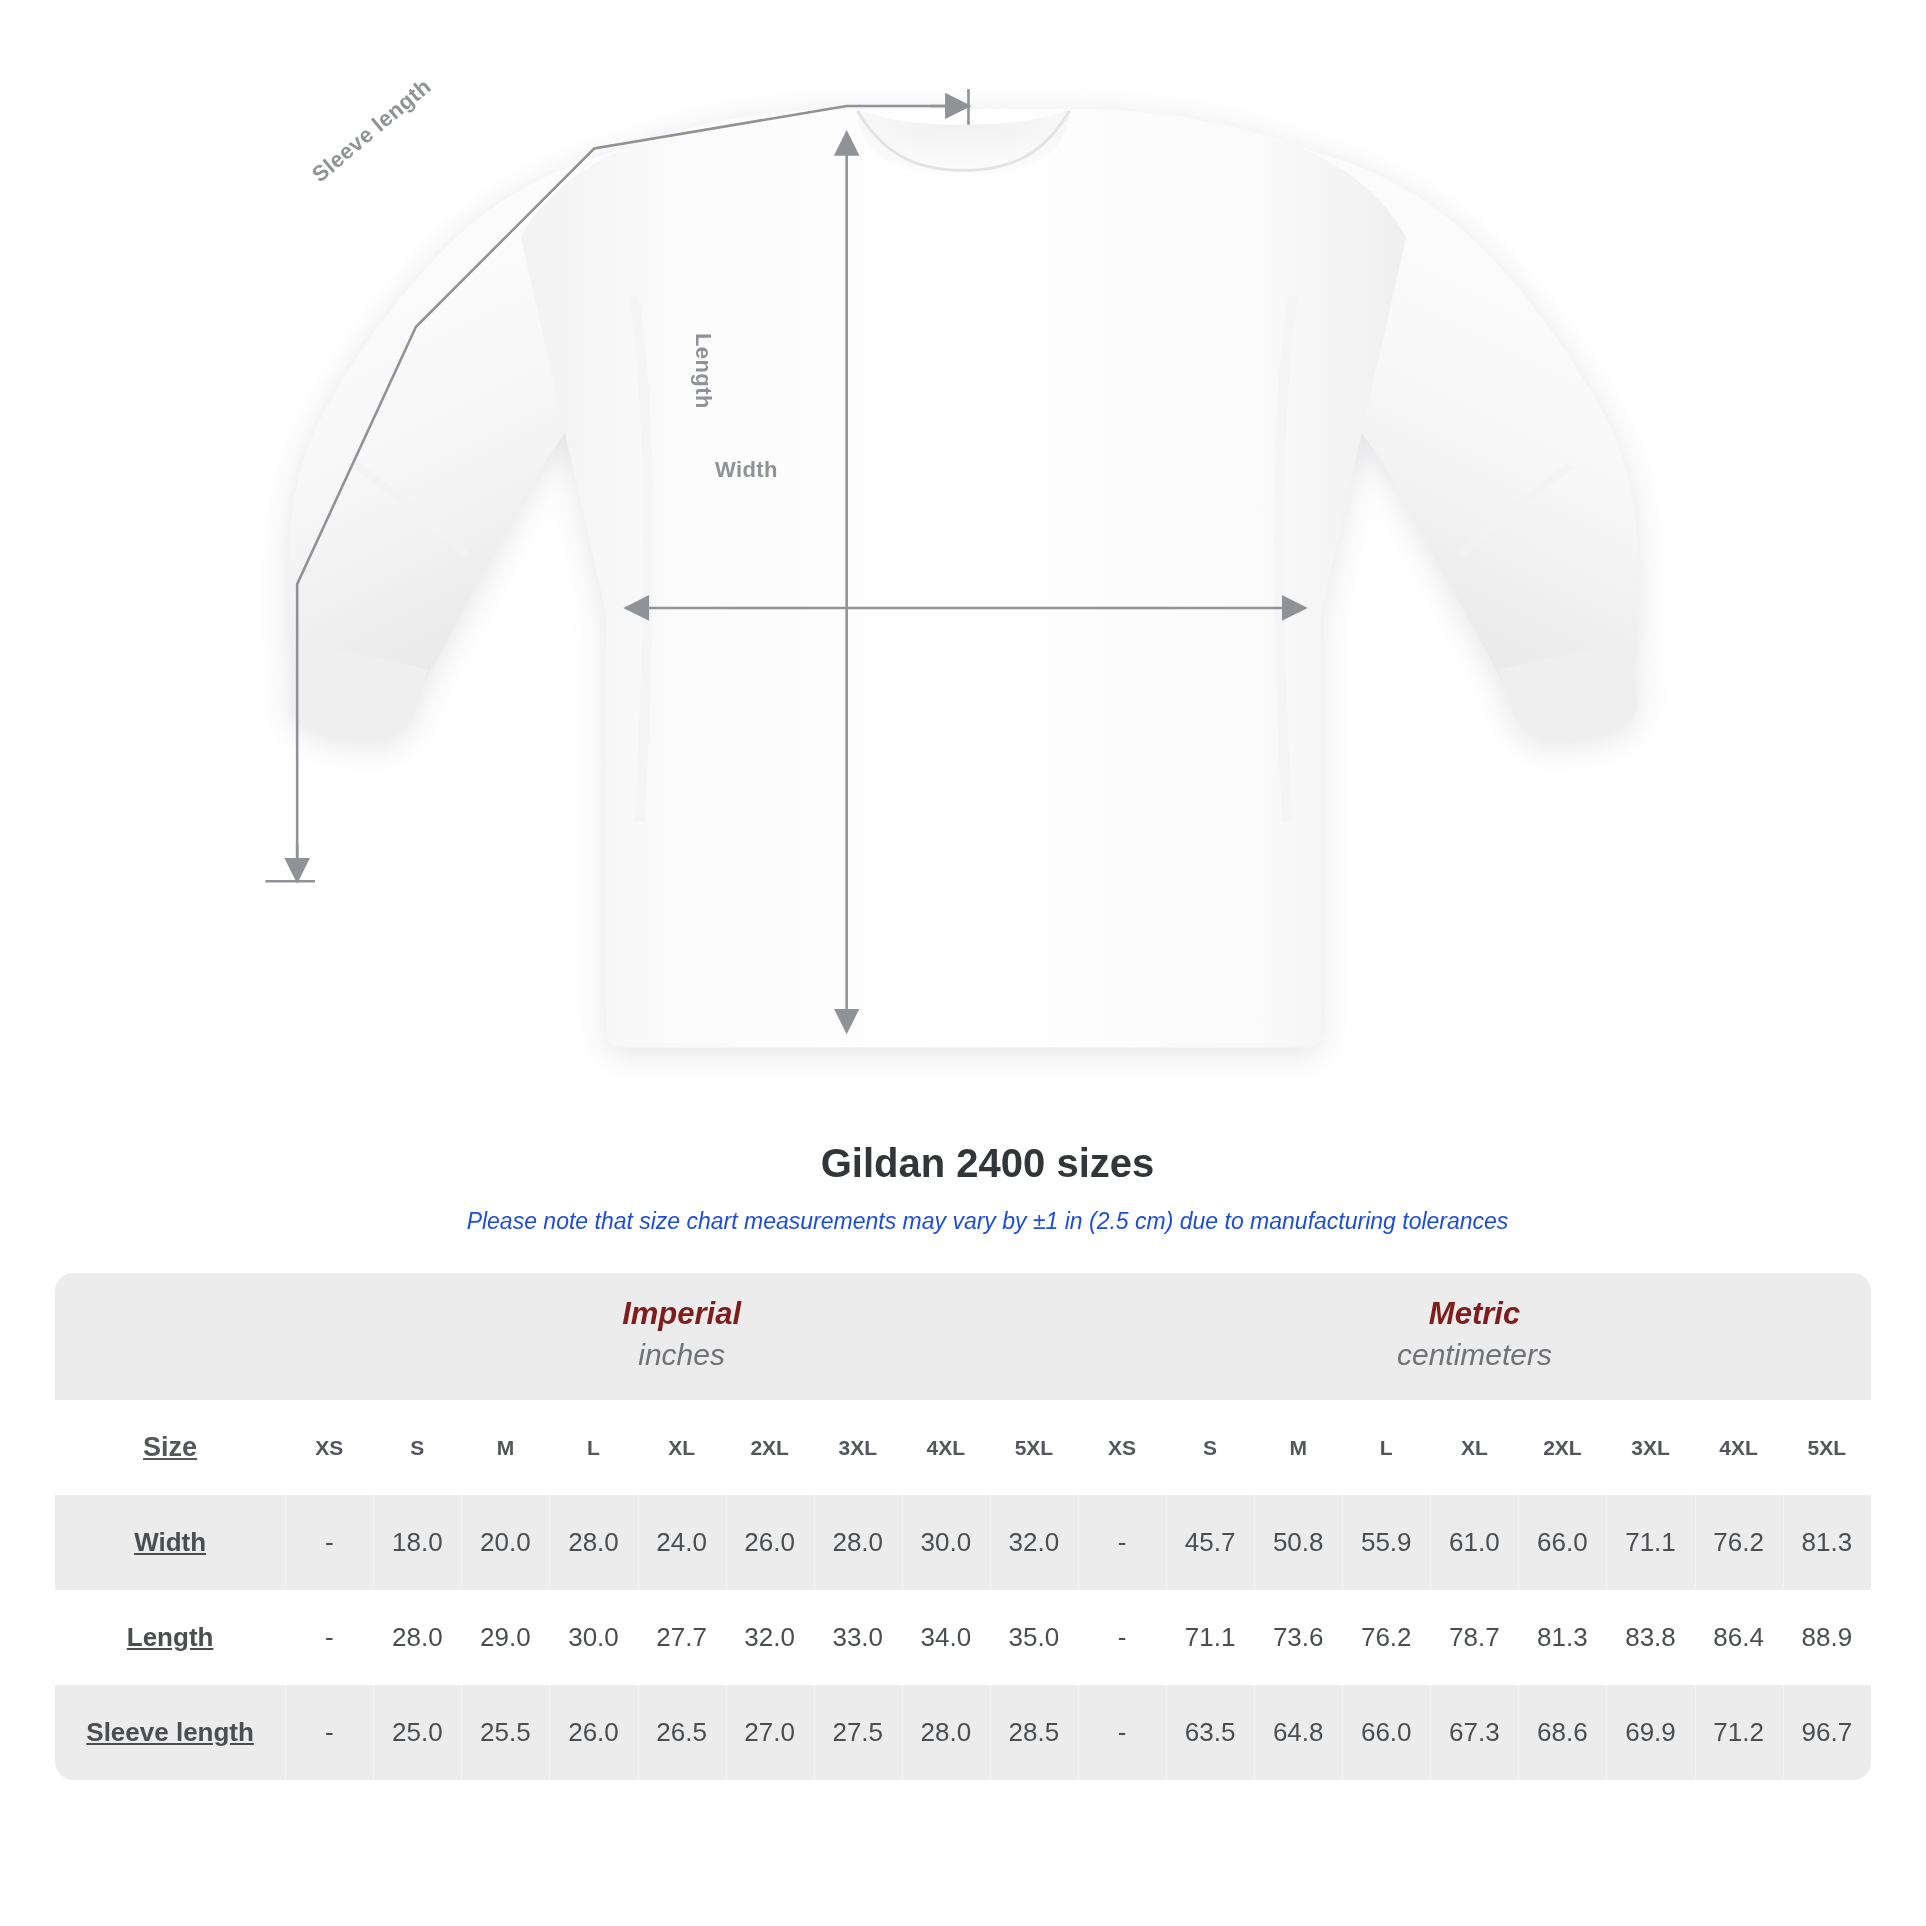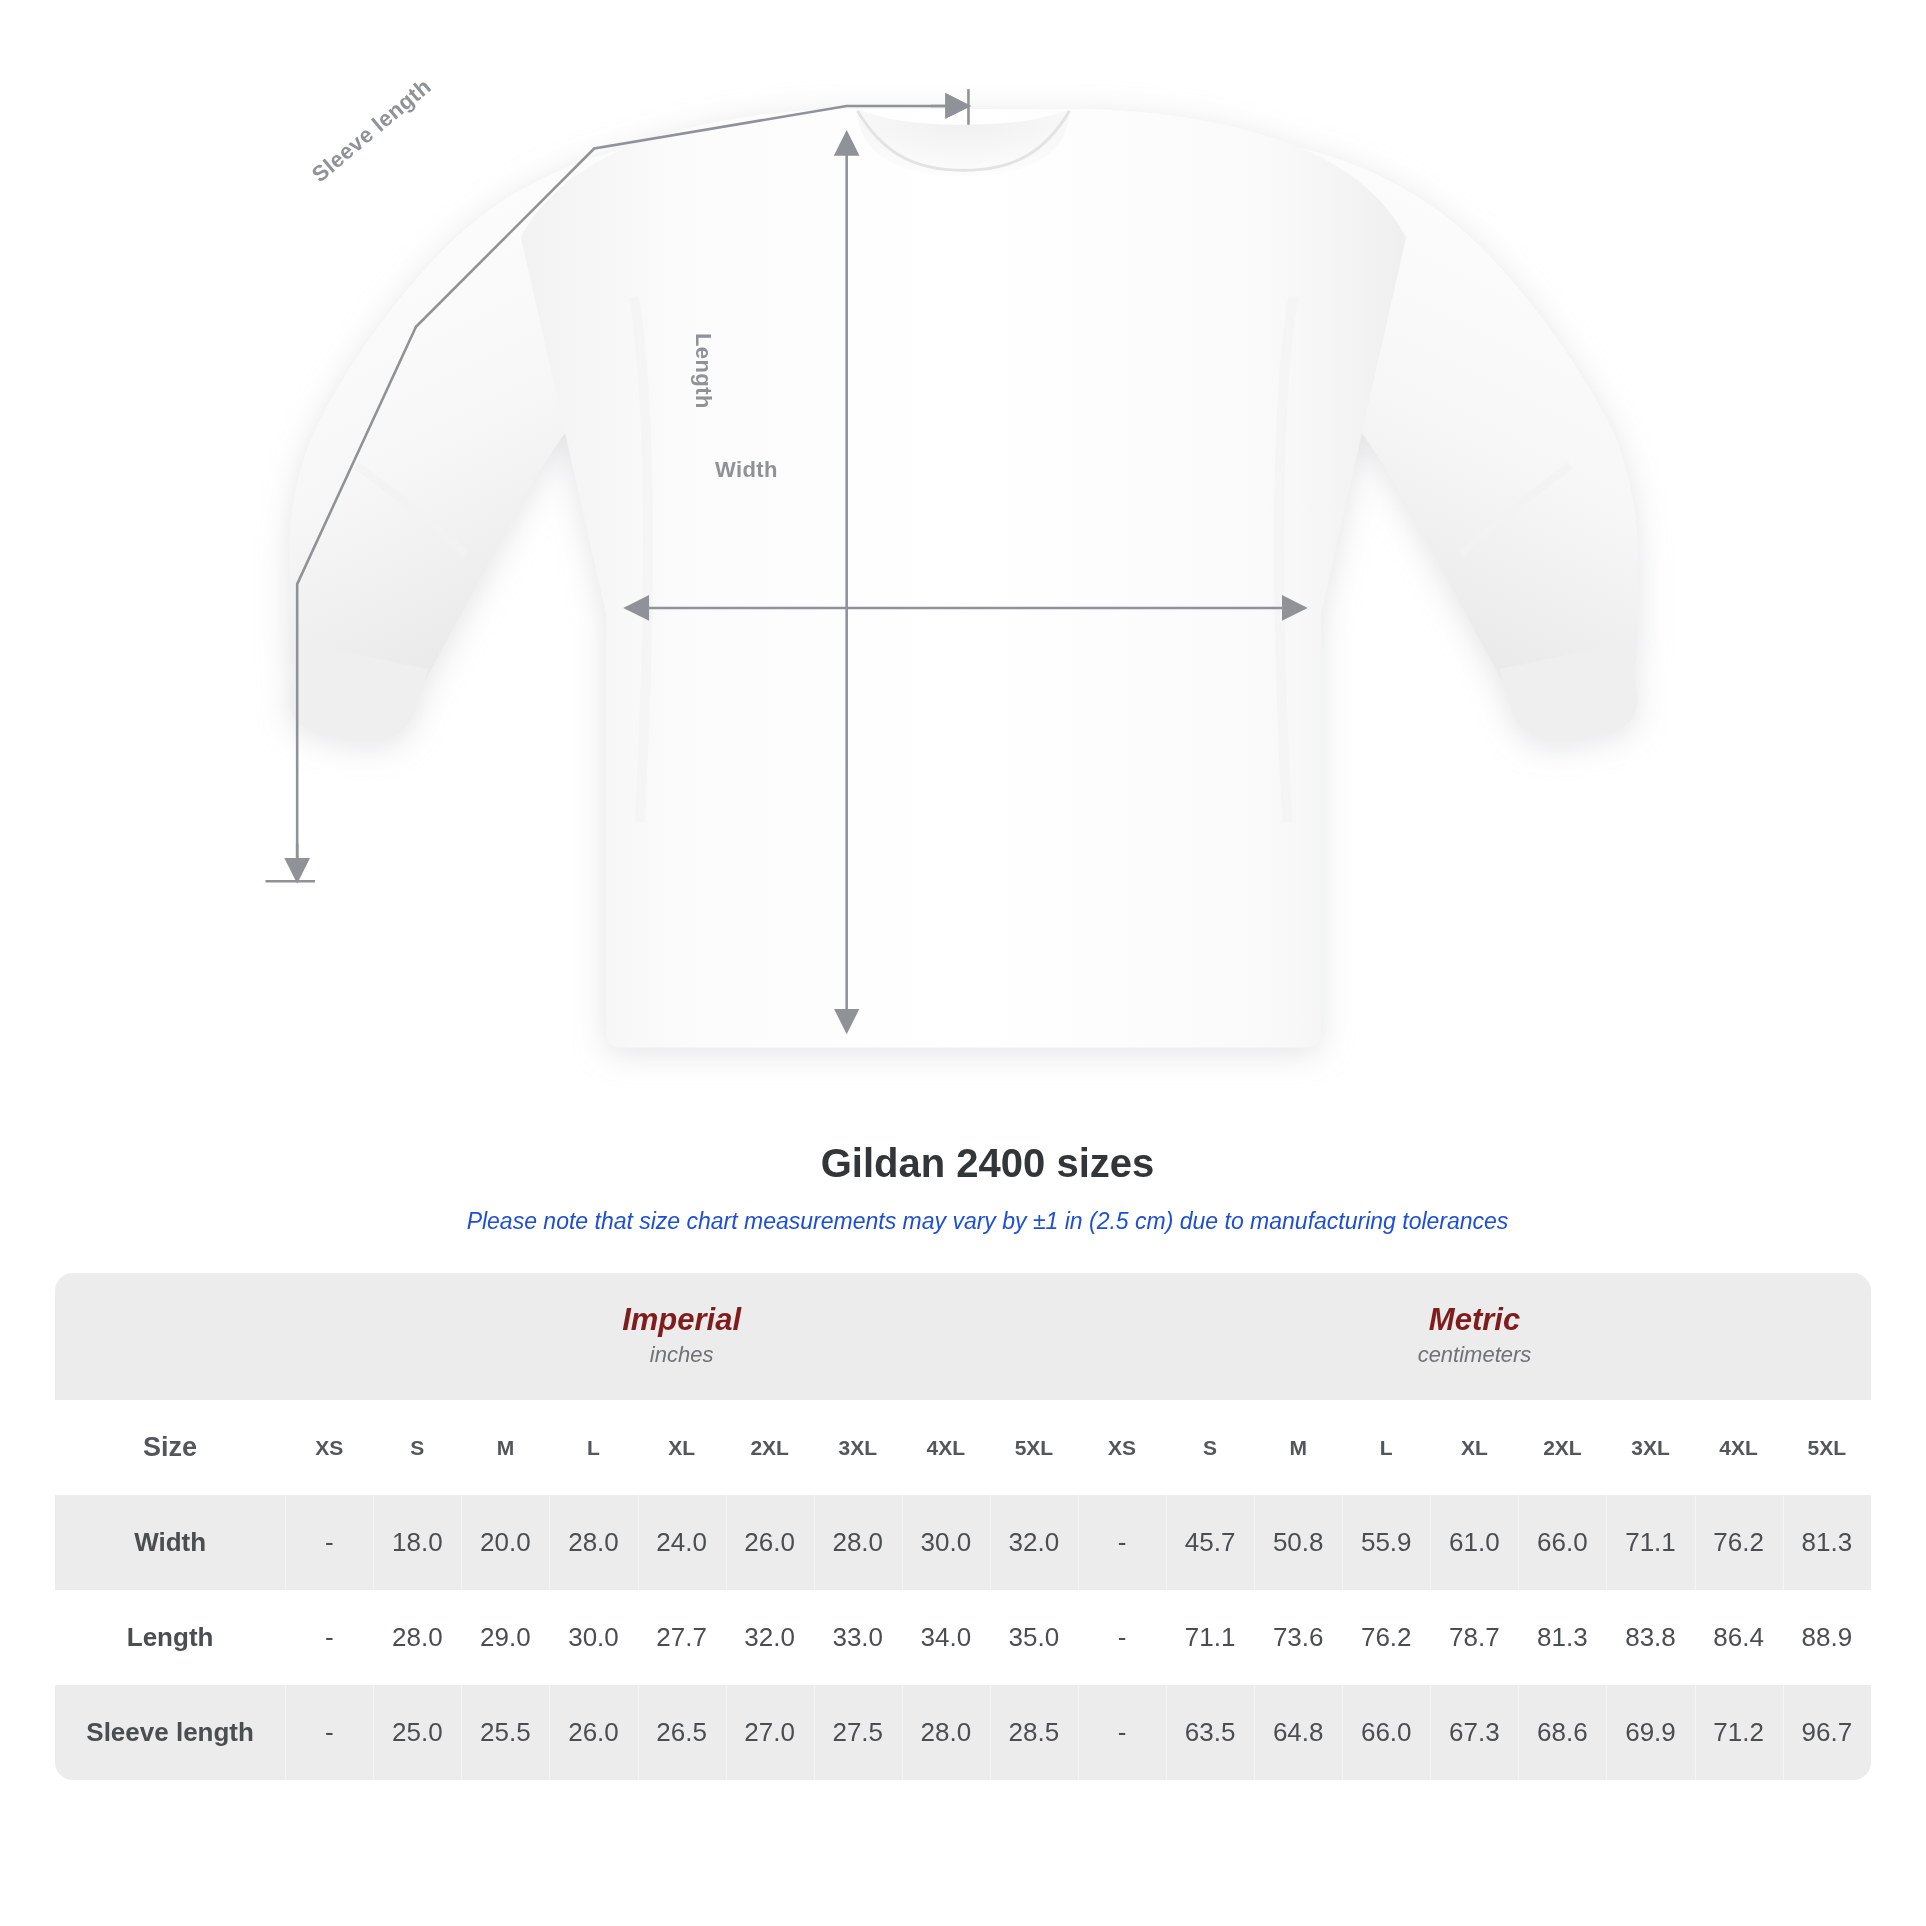--- a/index.html
+++ b/index.html
@@ -98,21 +98,21 @@
   }
   .unit-head .unit-name {
     font-size: 31px;
     font-weight: bold;
     font-style: italic;
     color: #7f1d1d;
     display: block;
     line-height: 1.15;
   }
   .unit-head .unit-sub {
-    font-size: 22px;
+    font-size: 30px;
     font-style: italic;
     color: #6f7276;
     display: block;
     line-height: 1.5;
   }
   .corner-tl { background: #ececec; border-top-left-radius: 18px; }
   .corner-tr { background: #ececec; border-top-right-radius: 18px; }
 
   tr.head-row td {
     height: 95px;
@@ -131,20 +131,21 @@
   }
   tr.data-row.shade td {
     background: #ececec;
   }
   tr.data-row.plain td {
     background: #ffffff;
   }
   td.rowlabel {
     font-weight: bold;
     color: #53565a;
+    text-decoration: underline;
   }
   tr.last-row td:first-child { border-bottom-left-radius: 18px; }
   tr.last-row td:last-child { border-bottom-right-radius: 18px; }
   .cell-sep {
     box-shadow: inset 1px 0 0 #f4f4f4;
   }
 </style>
 </head>
 <body>
 

